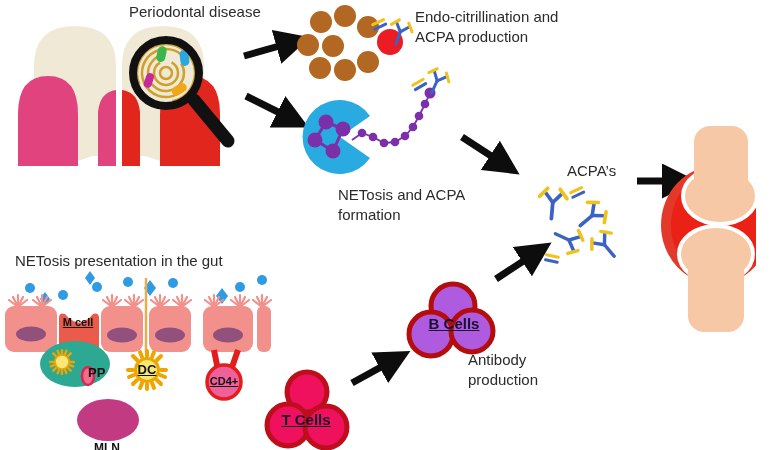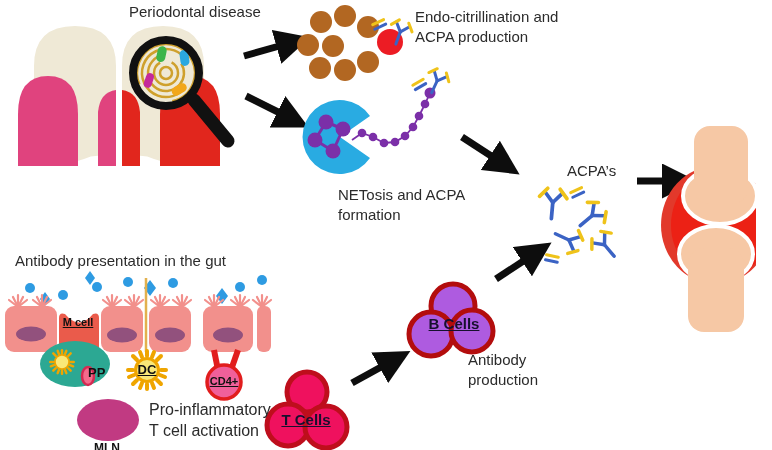--- a/index.html
+++ b/index.html
@@ -235,23 +235,21 @@
     <circle cx="472" cy="331" r="21"></circle>
   </g>
 </svg>
 
 <div class="lbl" style="left:129px;top:2px;">Periodontal disease</div>
 <div class="lbl" style="left:415px;top:7px;">Endo-citrillination and
 ACPA production</div>
 <div class="lbl" style="left:327px;top:185px;margin-left:11px;">NETosis and ACPA
 formation</div>
 <div class="lbl" style="left:567px;top:161px;">ACPA’s</div>
-<div class="lbl" style="left:15px;top:251px;">Antibody presentation in the gut</div>
-<div class="lbl s16" style="left:149px;top:399px;">Pro-inflammatory
-T cell activation</div>
+<div class="lbl" style="left:15px;top:251px;">NETosis presentation in the gut</div>
 <div class="lbl" style="left:468px;top:350px;">Antibody
 production</div>
 
 <div class="lbl bold s11 center" style="left:58px;top:316px;width:40px;">M cell</div>
 <div class="lbl bold s13" style="left:88px;top:365px;">PP</div>
 <div class="lbl bold s13 center" style="left:134px;top:362px;width:26px;">DC</div>
 <div class="lbl bold s11 center" style="left:205px;top:375px;width:38px;">CD4+</div>
 <div class="lbl bold s12 center" style="left:88px;top:412px;width:38px;">MLN</div>
 <div class="lbl bold center cellname" style="left:418px;top:314px;width:72px;">B Cells</div>
 <div class="lbl bold center cellname" style="left:270px;top:410px;width:72px;">T Cells</div>

